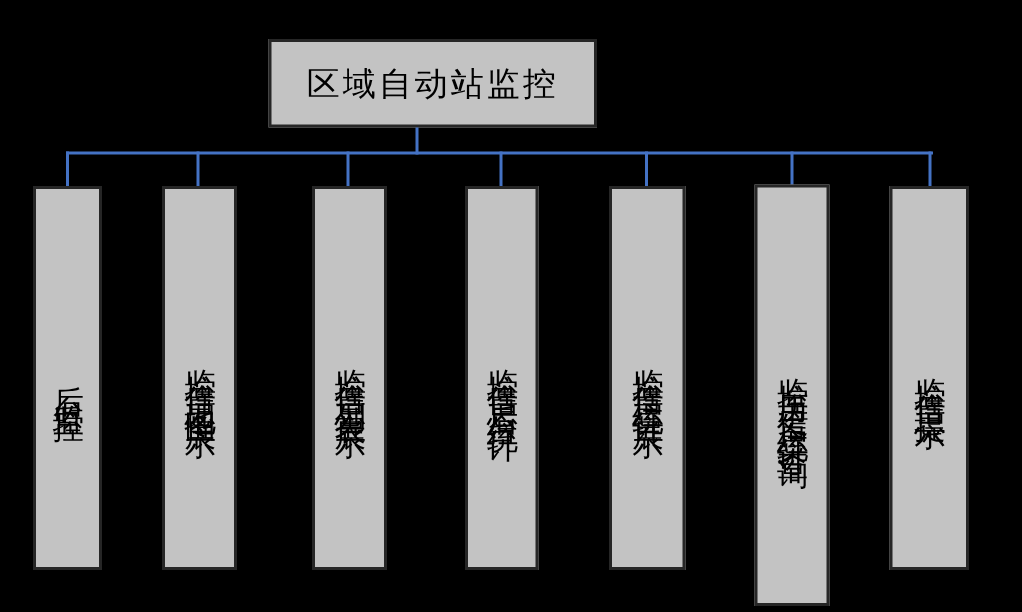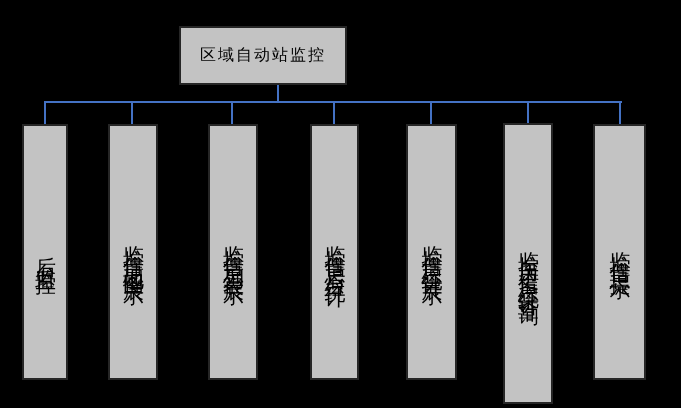--- a/index.html
+++ b/index.html
@@ -21,23 +21,23 @@
     border: 2px solid #262626;
     box-sizing: border-box;
     display: flex;
     align-items: center;
     justify-content: center;
     color: #000000;
   }
   .root-node {
     left: 179px;
     top: 26px;
-    width: 168px;
+    width: 219px;
     height: 59px;
-    font-size: 16px;
+    font-size: 22px;
     letter-spacing: 2px;
     font-weight: normal;
   }
   .child {
     top: 124px;
     height: 256px;
   }
   .vlabel {
     writing-mode: vertical-rl;
     text-orientation: upright;

